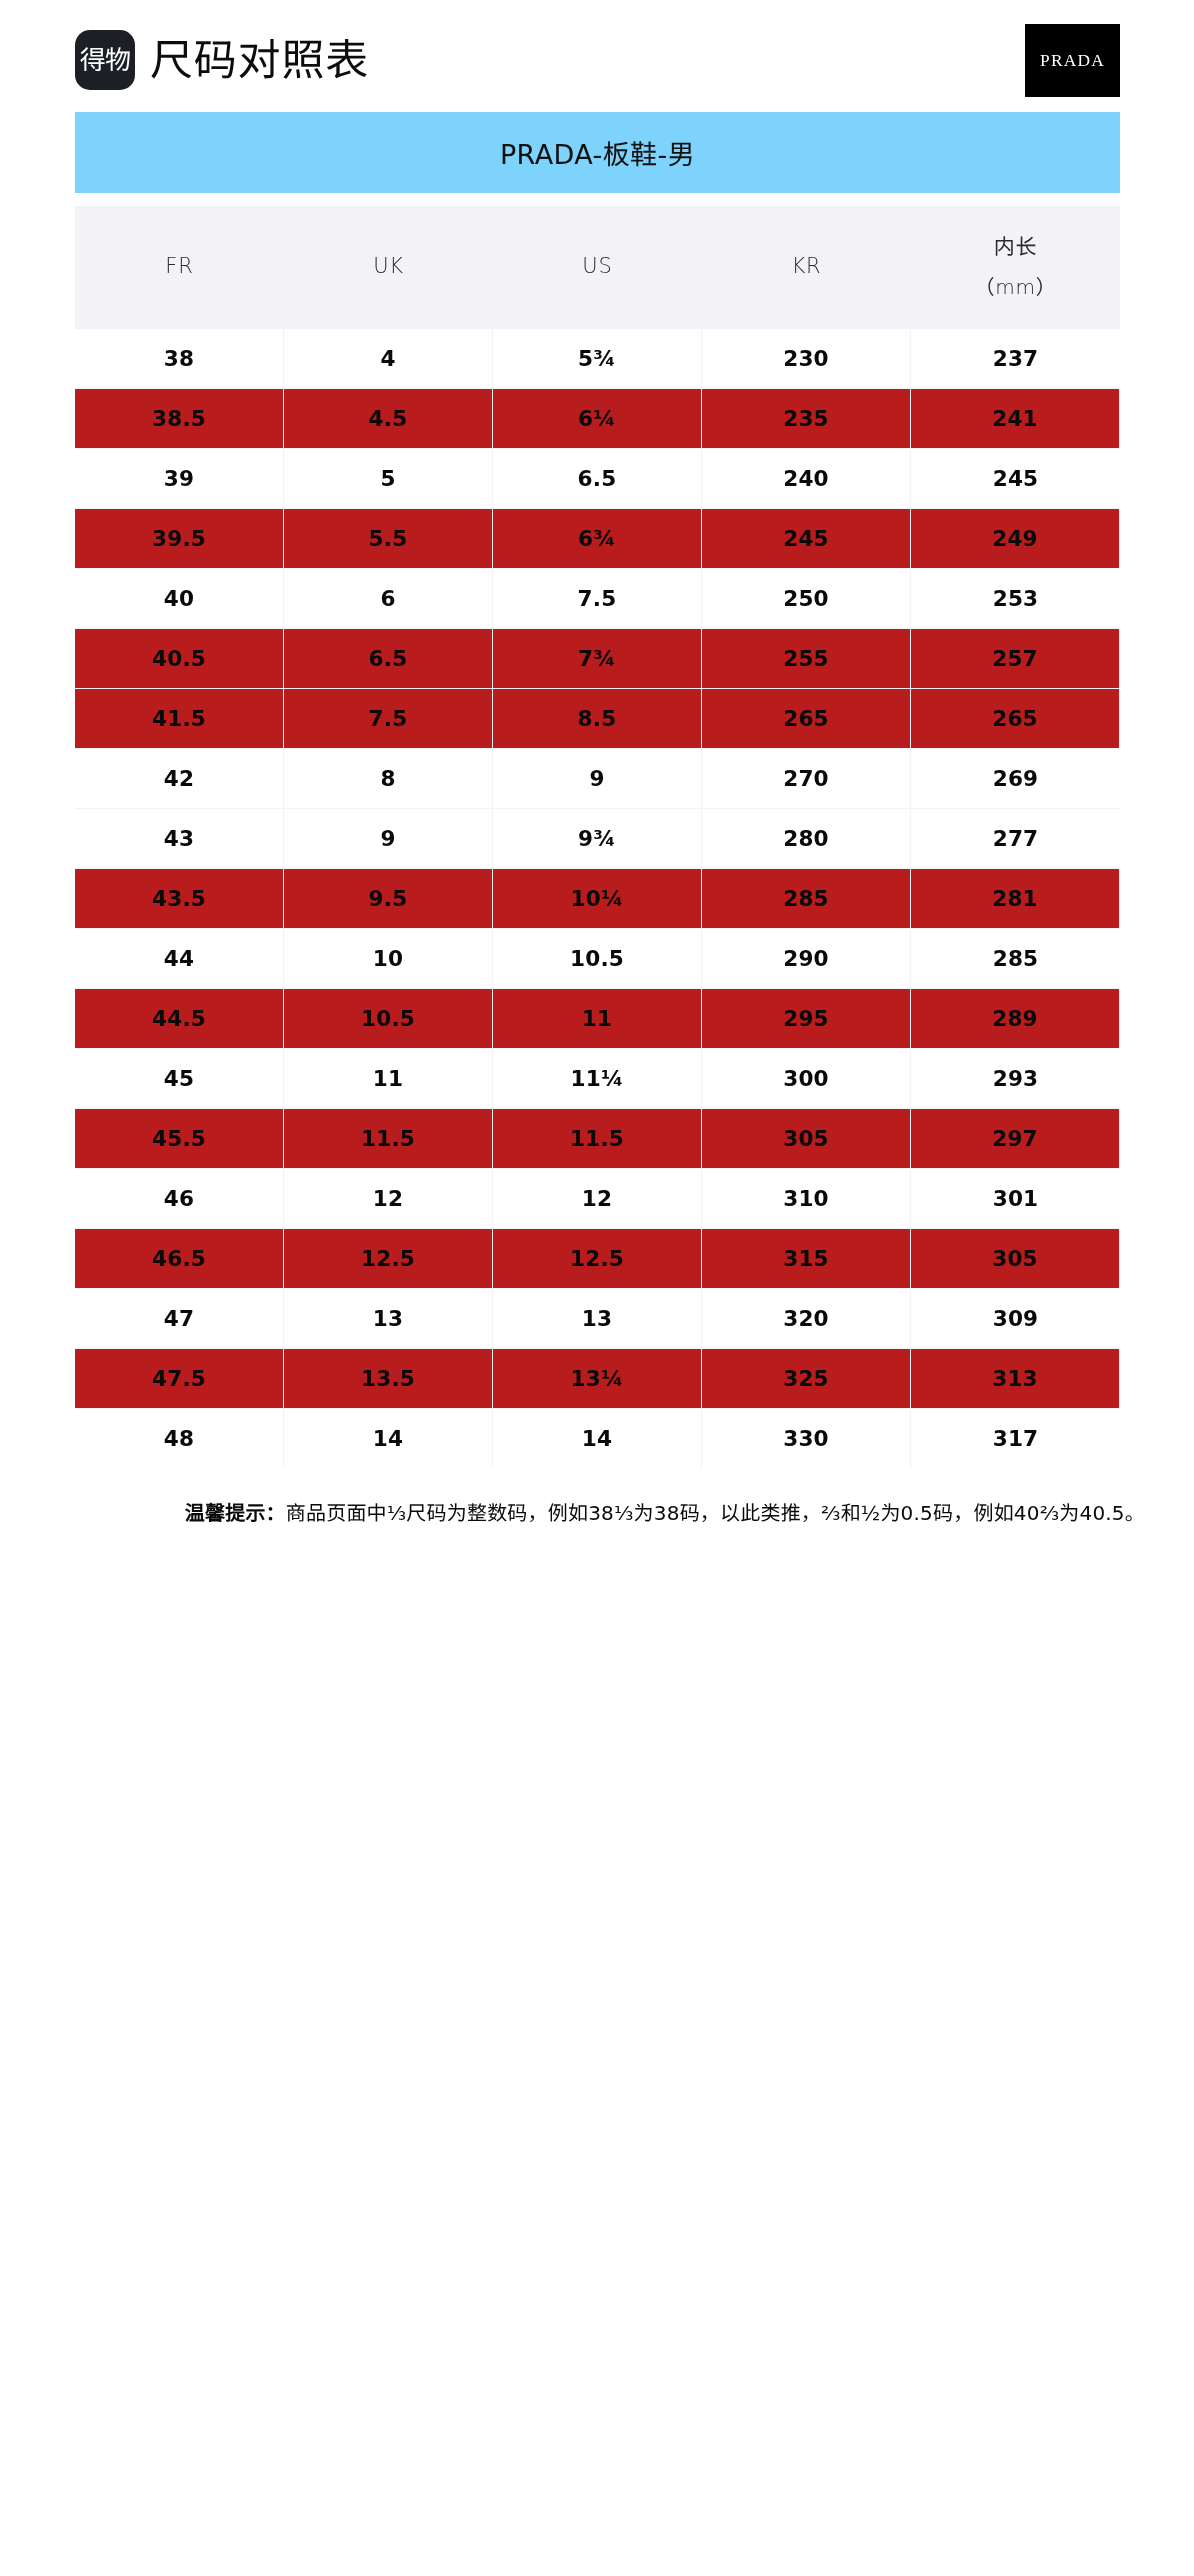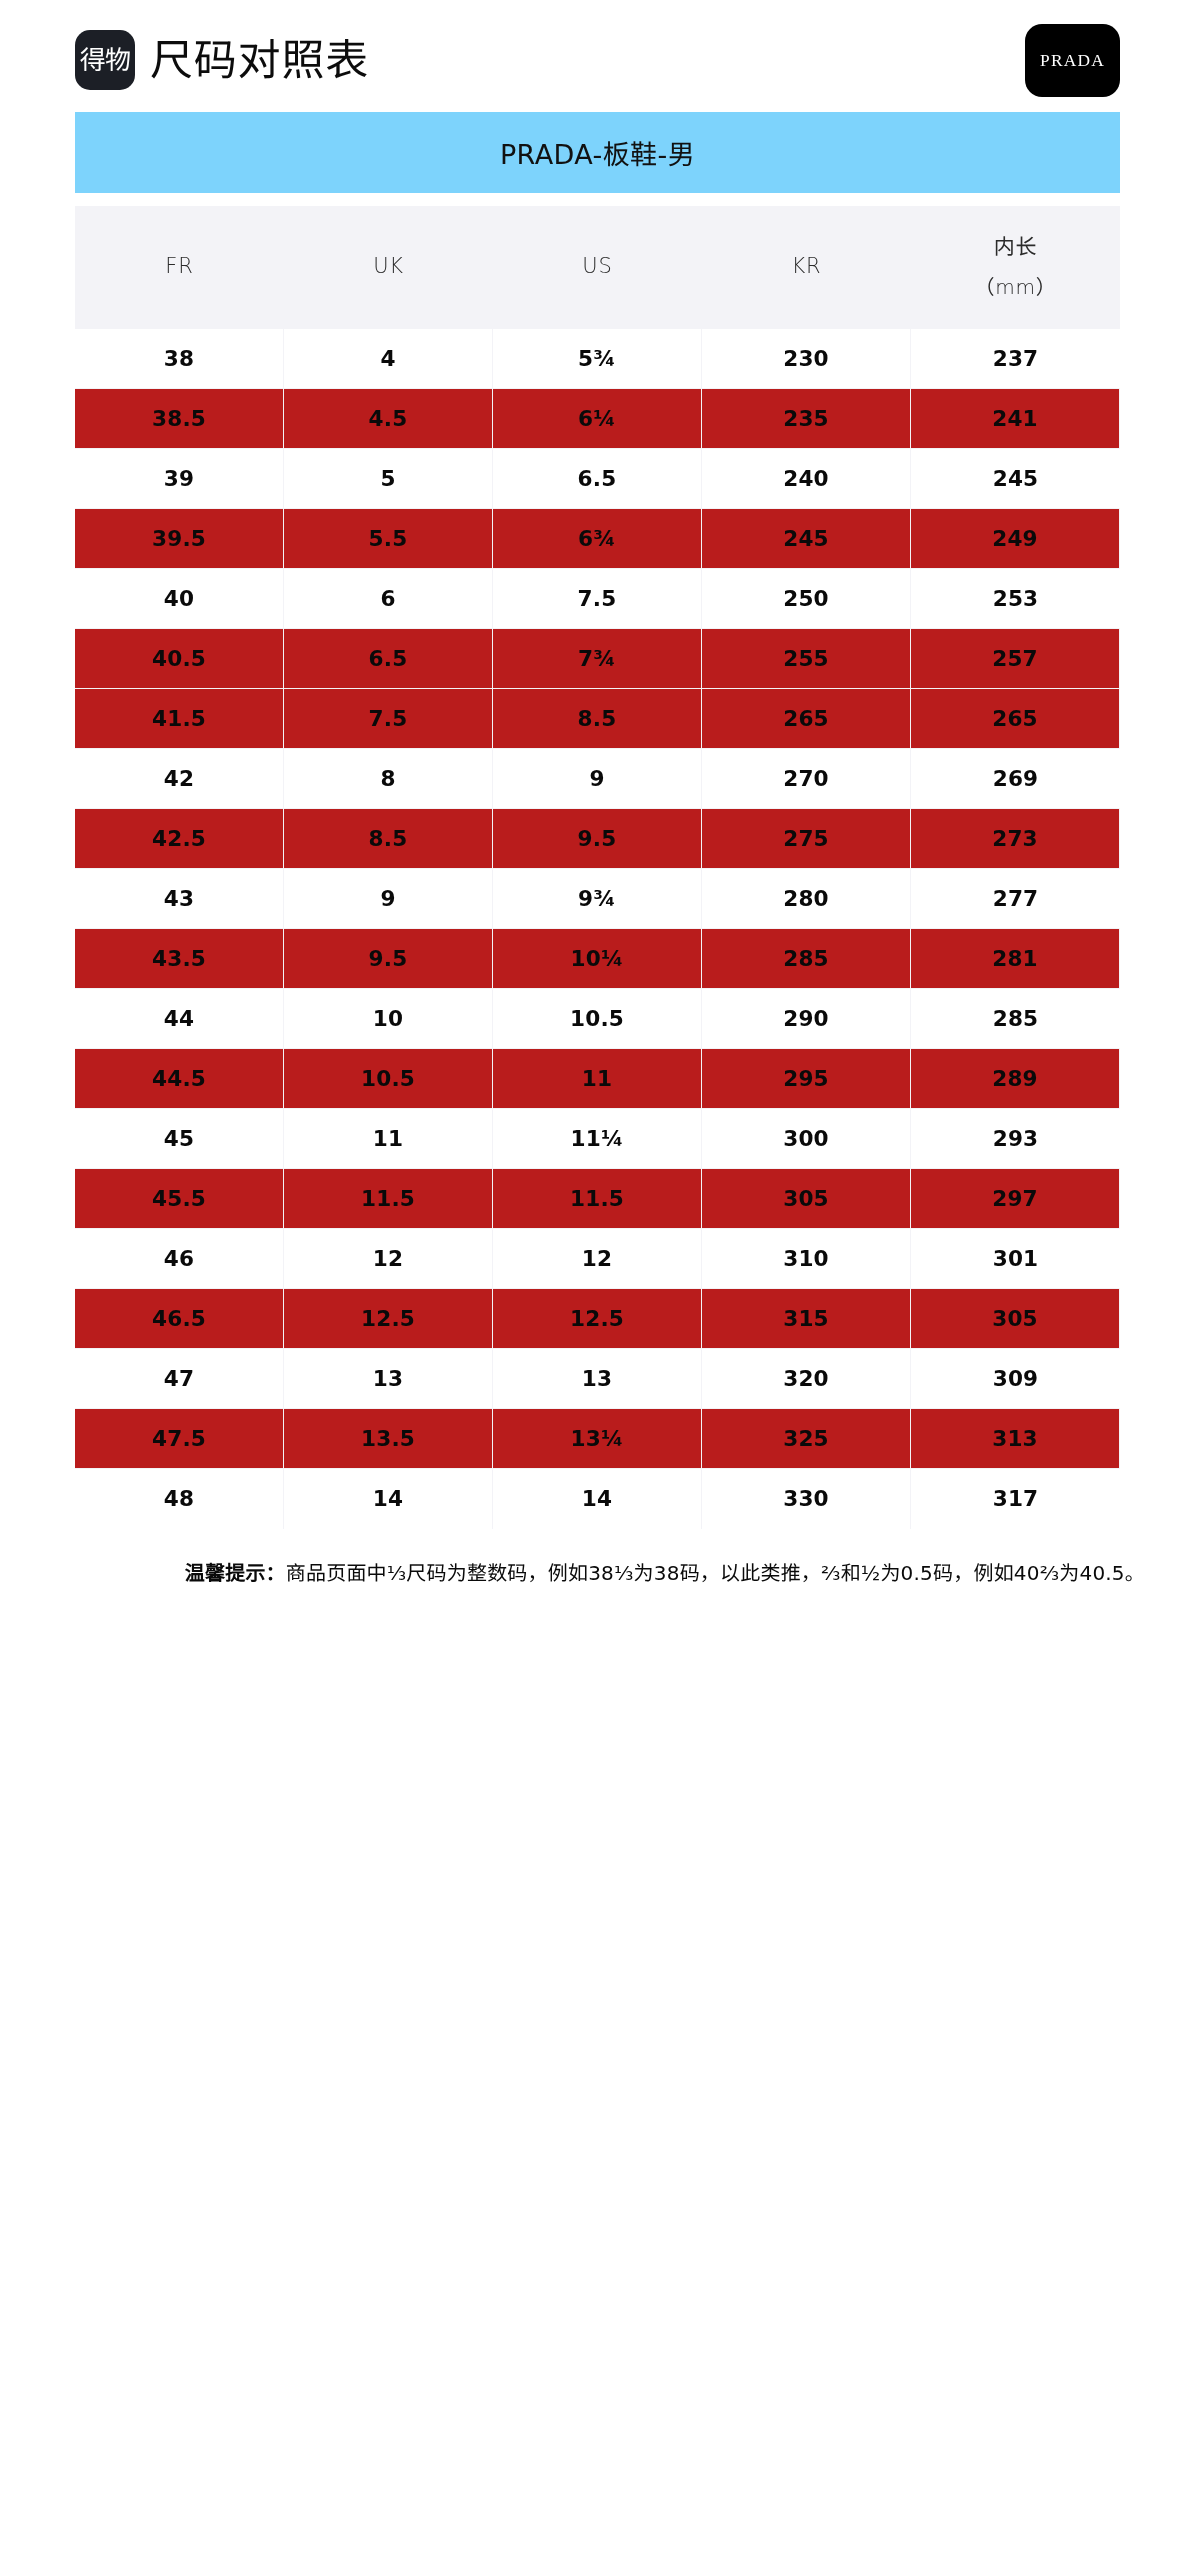--- a/index.html
+++ b/index.html
@@ -74,21 +74,20 @@
     background: #000000;
     color: #ffffff;
     display: flex;
     align-items: center;
     justify-content: center;
     font-family: "Liberation Serif", "DejaVu Serif", serif;
     font-size: 17.4px;
     letter-spacing: 1.2px;
     font-weight: 400;
     flex: 0 0 auto;
-    border-radius: 17px;
   }
 
   
   .chart-wrap {
     margin: 11.6px 75px 0 75px;
     width: 1045px;
   }
 
   .chart-subtitle {
     background: #7dd3fc;
@@ -261,27 +260,20 @@
             <td>265</td>
             <td>265</td>
           </tr>
           <tr class="row-odd">
             <td>42</td>
             <td>8</td>
             <td>9</td>
             <td>270</td>
             <td>269</td>
           </tr>
-          <tr class="row-even">
-            <td>42.5</td>
-            <td>8.5</td>
-            <td>9.5</td>
-            <td>275</td>
-            <td>273</td>
-          </tr>
           <tr class="row-odd">
             <td>43</td>
             <td>9</td>
             <td>9¾</td>
             <td>280</td>
             <td>277</td>
           </tr>
           <tr class="row-even">
             <td>43.5</td>
             <td>9.5</td>

